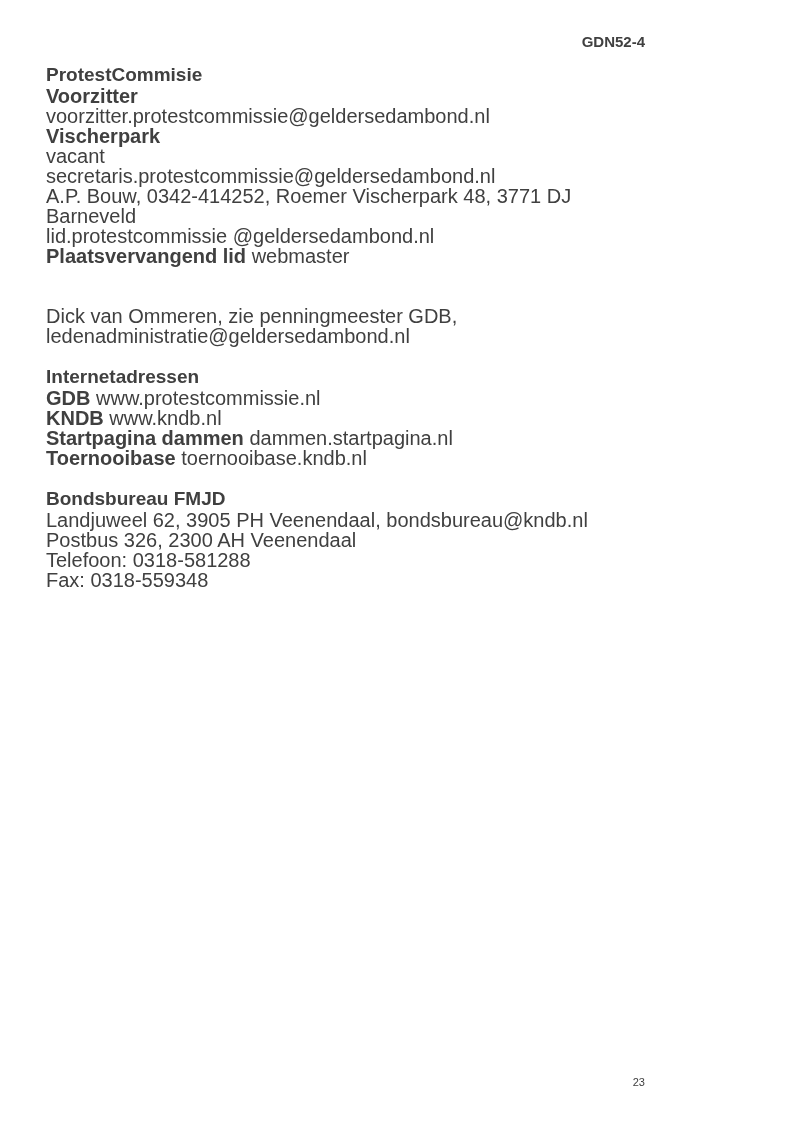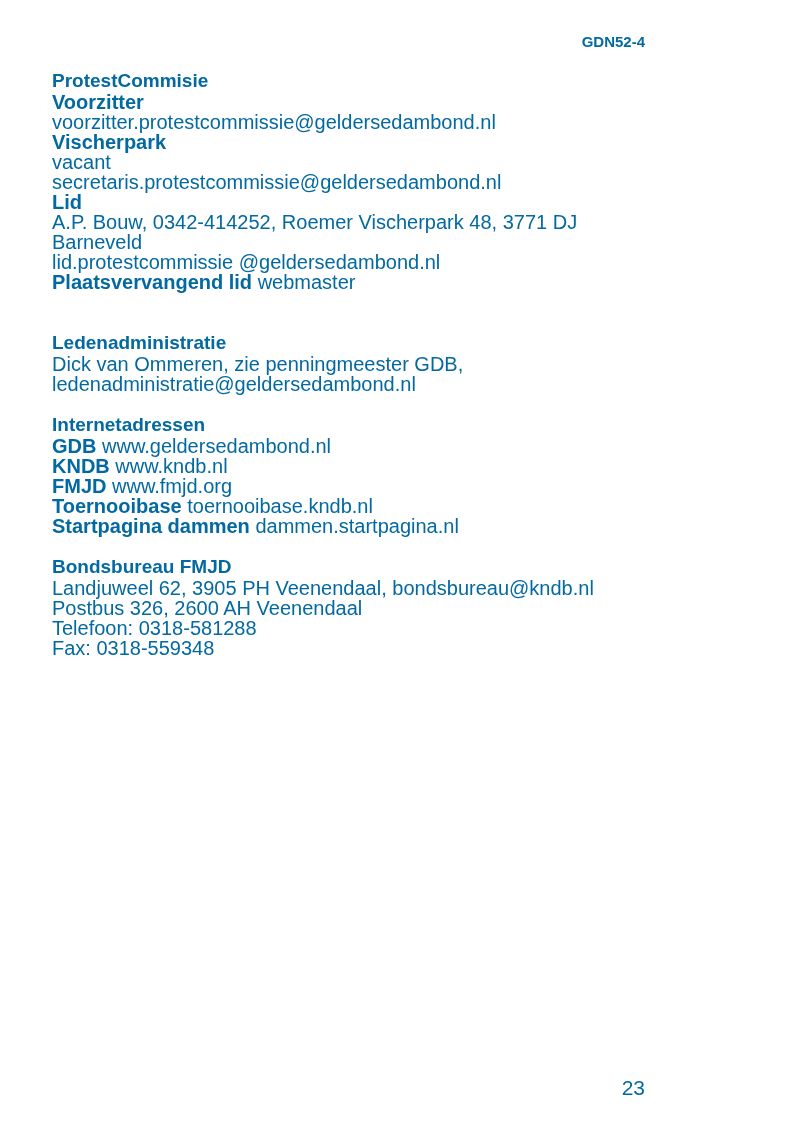--- a/index.html
+++ b/index.html
@@ -2,99 +2,96 @@
 <html><head>
 <meta charset="utf-8">
 <style>
   html, body { margin: 0; padding: 0; background: #ffffff; }
   .page {
     position: relative;
     width: 676px;
     height: 1134px;
     background: #ffffff;
     font-family: "Liberation Sans", sans-serif;
-    color: #0369a1;
+    color: #404040;
     overflow: hidden;
   }
   .doc-code {
     position: absolute;
     top: 33px;
     right: 31px;
     font-size: 15px;
     font-weight: bold;
   }
   .content {
     position: absolute;
     top: 64px;
     left: 46px;
     right: 30px;
   }
-  section { margin: 6px; }
+  section { margin: 0; }
   section + section { margin-top: 20px; }
   section.big-gap { margin-top: 40px; }
   h1.sec-title {
     font-size: 19px;
     line-height: 22px;
     font-weight: bold;
     margin: 0;
   }
   p.line {
     margin: 0;
     font-size: 20px;
     line-height: 20px;
   }
   .b { font-weight: bold; }
   .page-number {
     position: absolute;
     top: 1076px;
     right: 31px;
-    font-size: 21px;
+    font-size: 11px;
   }
 </style>
 </head>
 <body>
 
 <div class="page">
 
   <div class="doc-code">GDN52-4</div>
 
   <div class="content">
 
     <section>
       <h1 class="sec-title">ProtestCommisie</h1>
       <p class="line"><span class="b">Voorzitter</span><span></span></p>
       <p class="line"><span class="b"></span><span>voorzitter.protestcommissie@geldersedambond.nl</span></p>
       <p class="line"><span class="b">Vischerpark</span><span></span></p>
       <p class="line"><span class="b"></span><span>vacant</span></p>
       <p class="line"><span class="b"></span><span>secretaris.protestcommissie@geldersedambond.nl</span></p>
-      <p class="line"><span class="b">Lid</span><span></span></p>
       <p class="line"><span class="b"></span><span>A.P. Bouw, 0342-414252, Roemer Vischerpark 48, 3771 DJ Barneveld</span></p>
       <p class="line"><span class="b"></span><span>lid.protestcommissie @geldersedambond.nl</span></p>
       <p class="line"><span class="b">Plaatsvervangend lid</span><span> webmaster</span></p>
     </section>
 
     <section class="big-gap">
-      <h1 class="sec-title">Ledenadministratie</h1>
       <p class="line"><span class="b"></span><span>Dick van Ommeren, zie penningmeester GDB, ledenadministratie@geldersedambond.nl</span></p>
     </section>
 
 
     <section>
       <h1 class="sec-title">Internetadressen</h1>
-      <p class="line"><span class="b">GDB</span><span> www.geldersedambond.nl</span></p>
+      <p class="line"><span class="b">GDB</span><span> www.protestcommissie.nl</span></p>
       <p class="line"><span class="b">KNDB</span><span> www.kndb.nl</span></p>
-      <p class="line"><span class="b">FMJD</span><span> www.fmjd.org</span></p>
+      <p class="line"><span class="b">Startpagina dammen</span><span> dammen.startpagina.nl</span></p>
       <p class="line"><span class="b">Toernooibase</span><span> toernooibase.kndb.nl</span></p>
-      <p class="line"><span class="b">Startpagina dammen</span><span> dammen.startpagina.nl</span></p>
     </section>
 
     <section>
       <h1 class="sec-title">Bondsbureau FMJD</h1>
       <p class="line"><span class="b"></span><span>Landjuweel 62, 3905 PH Veenendaal, bondsbureau@kndb.nl</span></p>
-      <p class="line"><span class="b"></span><span>Postbus 326, 2600 AH Veenendaal</span></p>
+      <p class="line"><span class="b"></span><span>Postbus 326, 2300 AH Veenendaal</span></p>
       <p class="line"><span class="b"></span><span>Telefoon: 0318-581288</span></p>
       <p class="line"><span class="b"></span><span>Fax: 0318-559348</span></p>
     </section>
 
   </div>
 
   <div class="page-number">23</div>
 
 </div>
 

